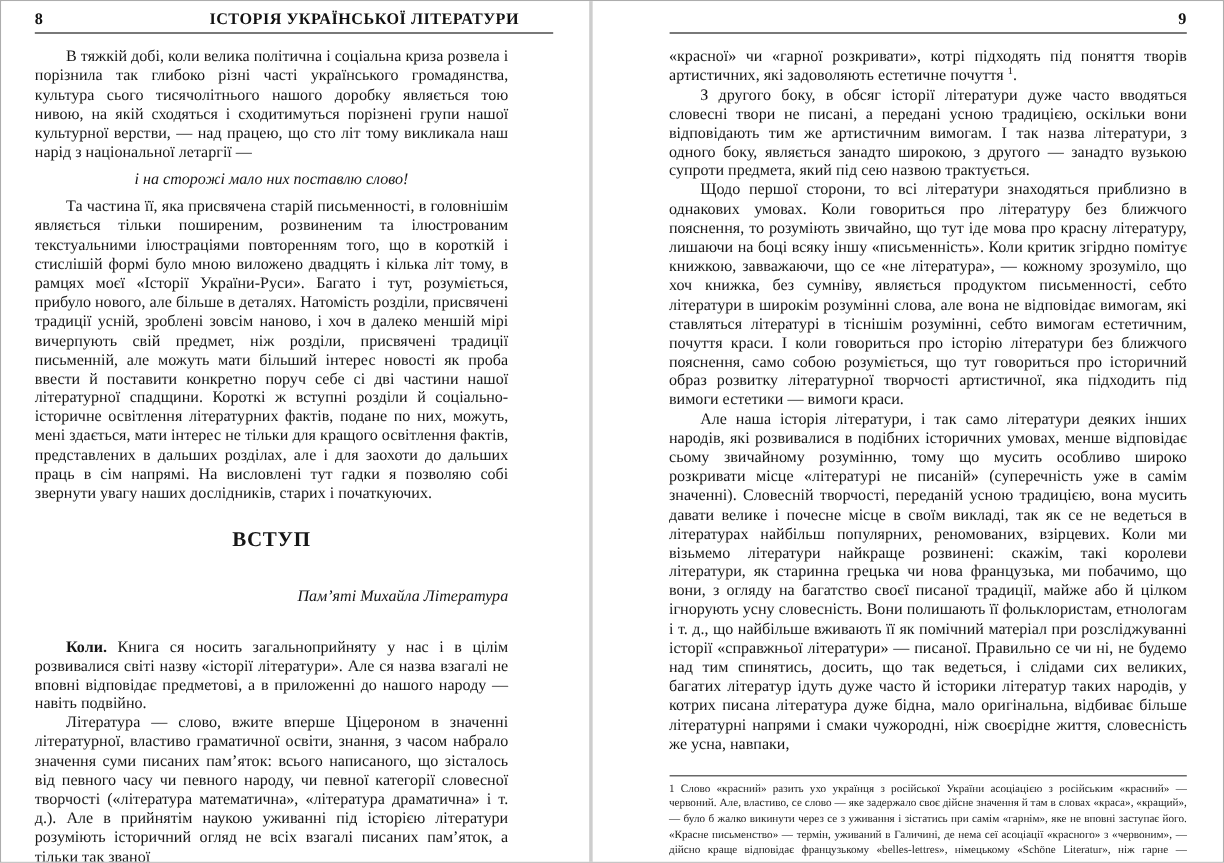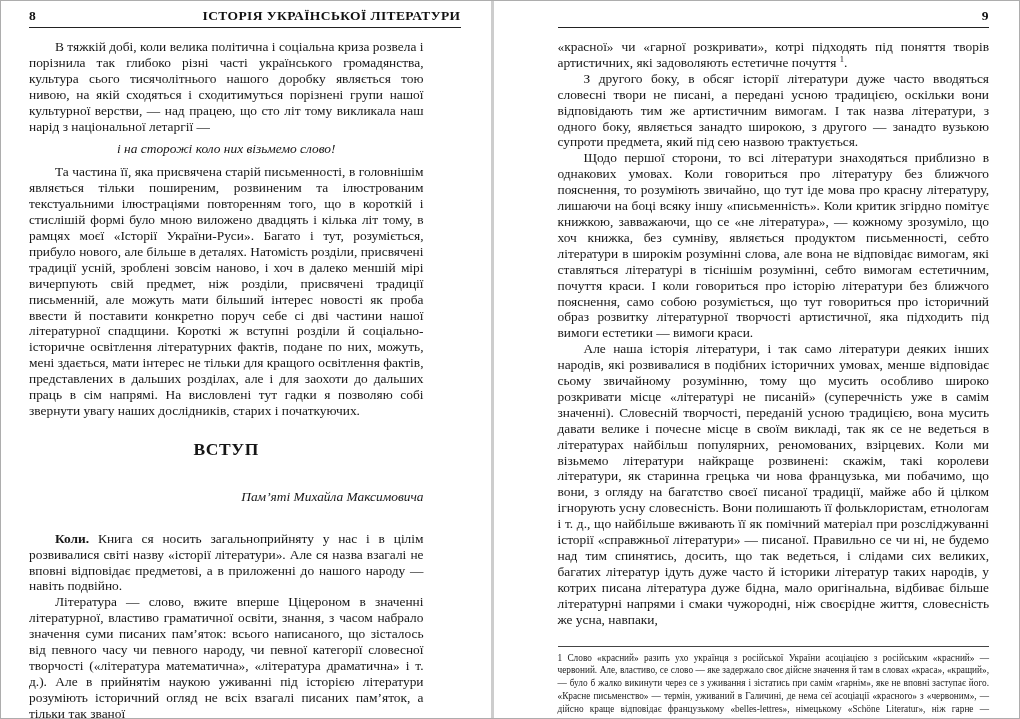--- a/index.html
+++ b/index.html
@@ -25,21 +25,21 @@
   }
   .page-left{padding:7px 30px 0 28px;}
   .page-right{padding:7px 30px 0 64px;}
   .gutter{flex:0 0 3px;background:#cdcdcd;height:100%;}
 
   .running-head{
     display:flex;align-items:baseline;
     font-weight:bold;font-size:13.5px;letter-spacing:0.4px;color:#111;
     line-height:16px;
   }
-  .page-left .rh-title{margin-left:auto;}
+  .page-left .rh-title{margin-left:auto;margin-right:28px;}
   .page-right .rh-num{margin-left:auto;}
   .rule{border-bottom:1.5px solid #222;margin-top:3px;margin-bottom:11px;}
 
   .body-text{
     font-size:13.4px;line-height:15.9px;
     text-align:justify;color:#161616;
   }
   .page-left .body-text{margin-right:37px;}
 
   p.para{margin:0;text-indent:26px;font-family:Liberation Serif, serif;}
@@ -74,25 +74,25 @@
 
   <div class="page page-left">
     <div class="running-head">
       <span class="rh-num">8</span>
       <span class="rh-title">ІСТОРІЯ УКРАЇНСЬКОЇ ЛІТЕРАТУРИ</span>
     </div>
     <div class="rule"></div>
 
     <div class="body-text">
       <p class="para">В тяжкій добі, коли велика політична і соціальна криза розвела і порізнила так глибоко різні часті українського громадянства, культура сього тисячолітнього нашого доробку являється тою нивою, на якій сходяться і сходитимуться порізнені групи нашої культурної верстви, — над працею, що сто літ тому викликала наш нарід з національної летаргії —</p>
-      <p class="epigraph">і на сторожі коло них візьмемо слово!</p>
+      <p class="epigraph">і на сторожі мало них поставлю слово!</p>
       <p class="para">Та частина її, яка присвячена старій письменності, в головнішім являється тільки поширеним, розвиненим та ілюстрованим текстуальними ілюстраціями повторенням того, що в короткій і стислішій формі було мною виложено двадцять і кілька літ тому, в рамцях моєї «Історії України-Руси». Багато і тут, розуміється, прибуло нового, але більше в деталях. Натомість розділи, присвячені традиції усній, зроблені зовсім наново, і хоч в далеко меншій мірі вичерпують свій предмет, ніж розділи, присвячені традиції письменній, але можуть мати більший інтерес новості як проба ввести й поставити конкретно поруч себе сі дві частини нашої літературної спадщини. Короткі ж вступні розділи й соціально-історичне освітлення літературних фактів, подане по них, можуть, мені здається, мати інтерес не тільки для кращого освітлення фактів, представлених в дальших розділах, але і для заохоти до дальших праць в сім напрямі. На висловлені тут гадки я позволяю собі звернути увагу наших дослідників, старих і початкуючих.</p>
 
       <p class="vstup">ВСТУП</p>
-      <p class="dedication">Пам’яті Михайла Максимовича</p>
+      <p class="dedication">Пам’яті Михайла Література</p>
 
       <p class="para"><b>Коли.</b><span> Книга ся носить загальноприйняту у нас і в цілім розвивалися світі назву «історії літератури». Але ся назва взагалі не вповні відповідає предметові, а в приложенні до нашого народу — навіть подвійно.</span></p>
       <p class="para">Література — слово, вжите вперше Ціцероном в значенні літературної, властиво граматичної освіти, знання, з часом набрало значення суми писаних пам’яток: всього написаного, що зісталось від певного часу чи певного народу, чи певної категорії словесної творчості («література математична», «література драматична» і т. д.). Але в прийнятім наукою уживанні під історією літератури розуміють історичний огляд не всіх взагалі писаних пам’яток, а тільки так званої</p>
     </div>
   </div>
 
   <div class="gutter"></div>
 
   <div class="page page-right">
     <div class="running-head">

